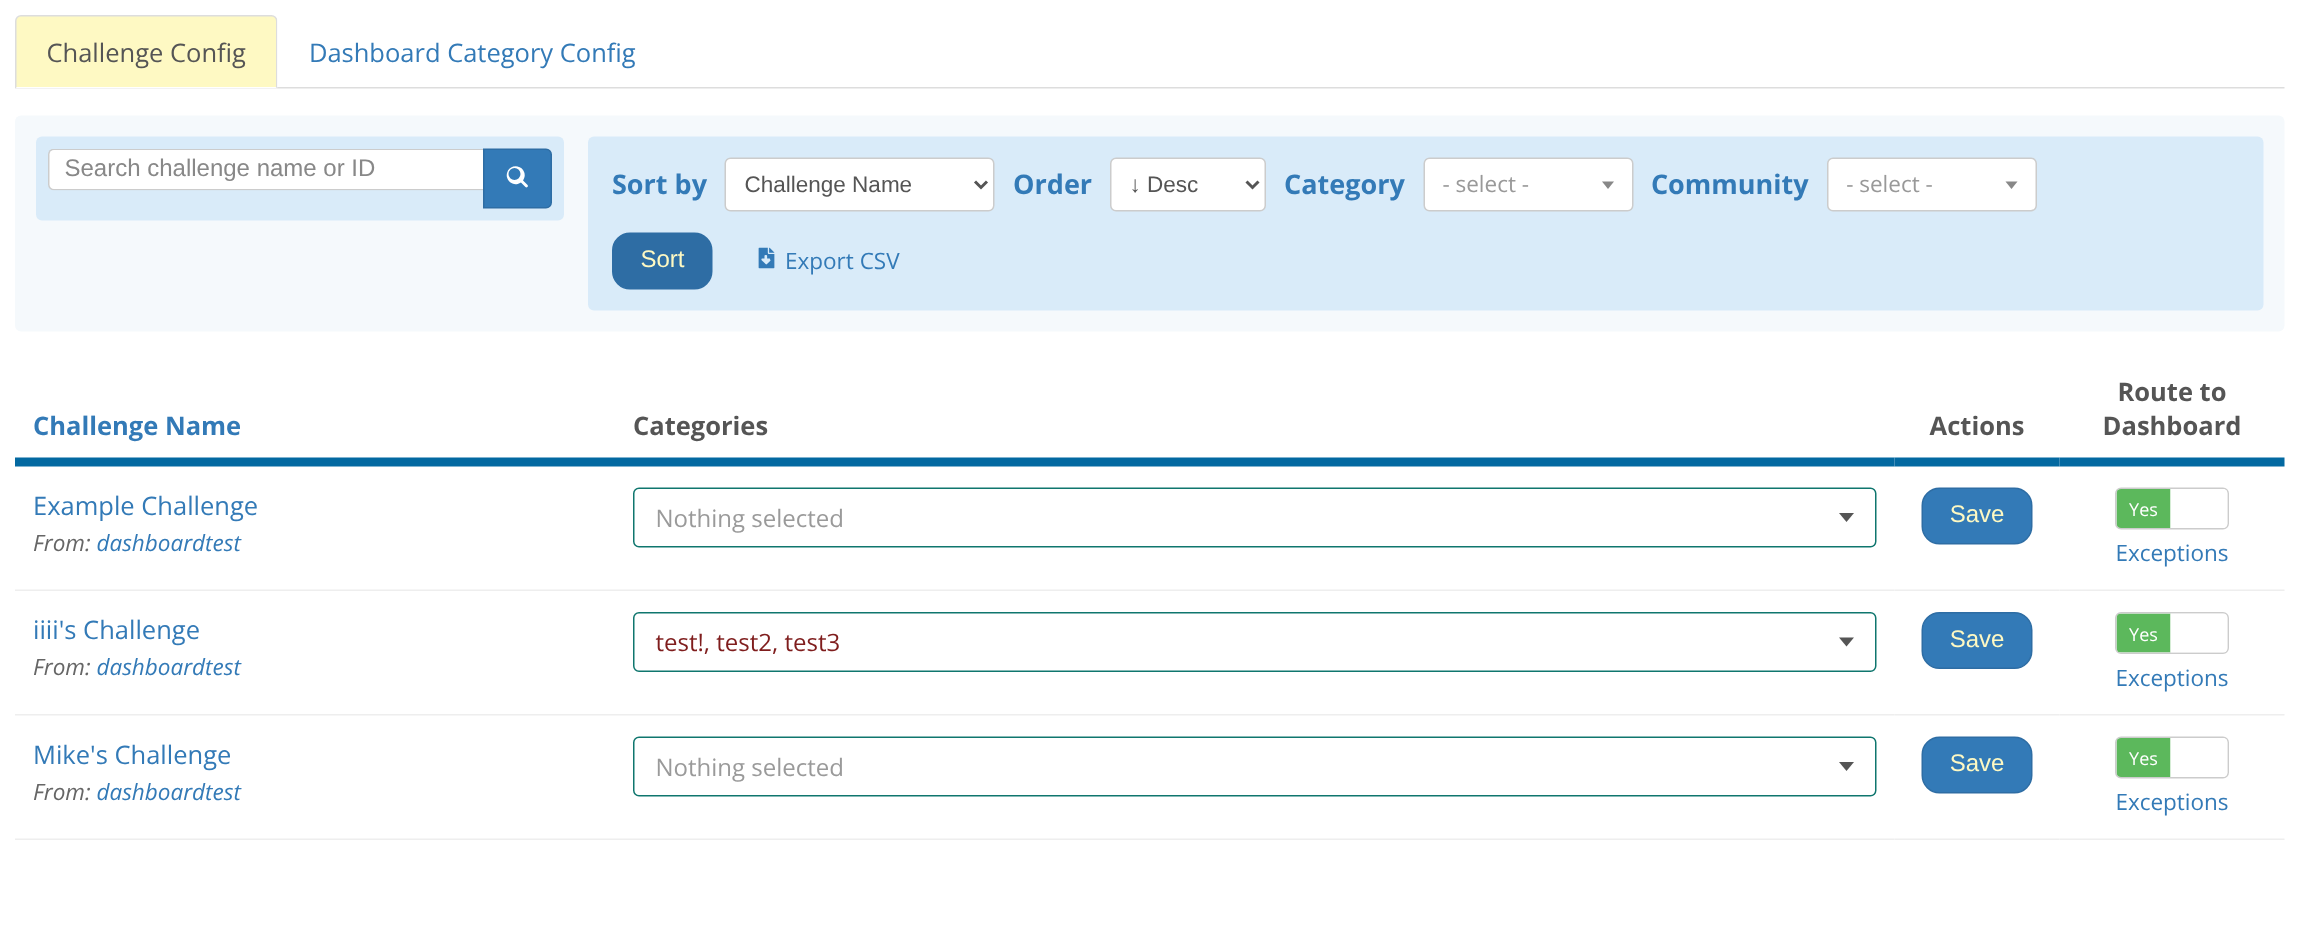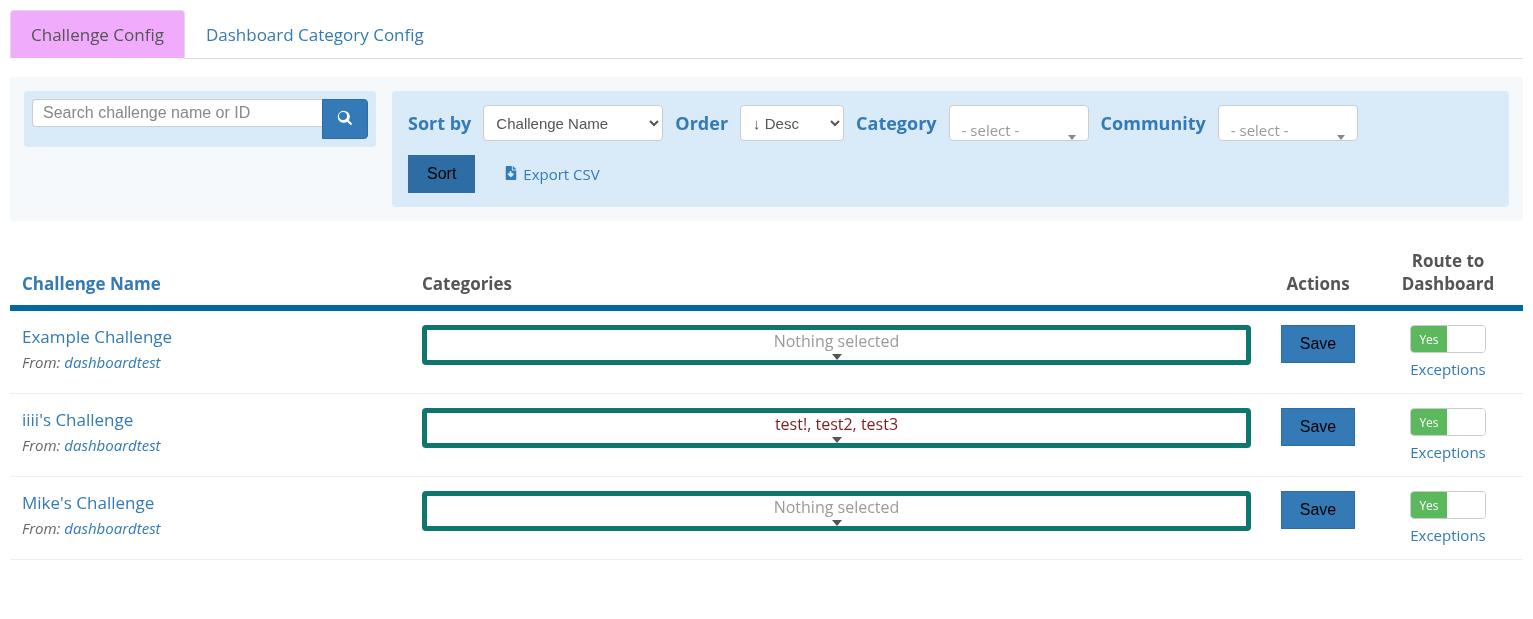--- a/index.html
+++ b/index.html
@@ -19,21 +19,21 @@
       padding: 12px 20px;
       cursor: pointer;
       color: #337ab7;
       border: 1px solid transparent;
       border-bottom: none;
       margin-bottom: -1px;
       font-size: 17px;
     }
     .tab.active {
       color: #555;
-      background: #f0abfc;
+      background: #fef9c3;
       border: 1px solid #ddd;
       border-bottom: 1px solid #fff;
       border-radius: 4px 4px 0 0;
     }
     .filter-panel {
       display: flex;
       gap: 16px;
       margin-top: 18px;
       background: #f5f9fc;
       border-radius: 4px;
@@ -95,44 +95,44 @@
       border-radius: 4px;
       background: #fff;
       padding: 0 8px;
       font-size: 15px;
       color: #555;
       cursor: pointer;
     }
     .select.light-ph {
       color: #999;
       display: inline-flex;
-      align-items: flex-end;
+      align-items: center;
       justify-content: space-between;
       gap: 30px;
       padding: 0 12px;
       min-width: 140px;
     }
     .caret-down {
       display: inline-block;
       width: 0;
       height: 0;
       border-left: 4px solid transparent;
       border-right: 4px solid transparent;
       border-top: 5px solid #888;
     }
     .sort-row2 {
       display: flex;
       align-items: center;
       gap: 30px;
     }
     .btn-primary {
       background: #337ab7;
-      color: #000000;
+      color: #fef9c3;
       border: 1px solid #2e6da4;
-      border-radius: 0;
+      border-radius: 12px;
       padding: 9px 18px;
       font-size: 16px;
       cursor: pointer;
     }
     .btn-primary.dark {
       background: #2e6da4;
     }
     .export-link {
       color: #337ab7;
       cursor: pointer;
@@ -176,31 +176,30 @@
       color: #666;
       font-size: 15px;
       margin-top: 4px;
     }
     .from-link {
       color: #337ab7;
       cursor: pointer;
     }
     .cat-dropdown {
       width: 100%;
-      border: 5px solid #0f766e;
+      border: 1px solid #0f766e;
       border-radius: 4px;
       background: #fff;
       height: 40px;
       display: flex;
       align-items: center;
       justify-content: space-between;
       padding: 0 14px;
       cursor: pointer;
       font-size: 16px;
-      flex-direction: column;
     }
     .cat-dropdown.placeholder { color: #9a9a9a; }
     .cat-dropdown.has-val { color: #7f1d1d; }
     .caret-dn-strong {
       display: inline-block;
       width: 0;
       height: 0;
       border-left: 5px solid transparent;
       border-right: 5px solid transparent;
       border-top: 6px solid #555;

